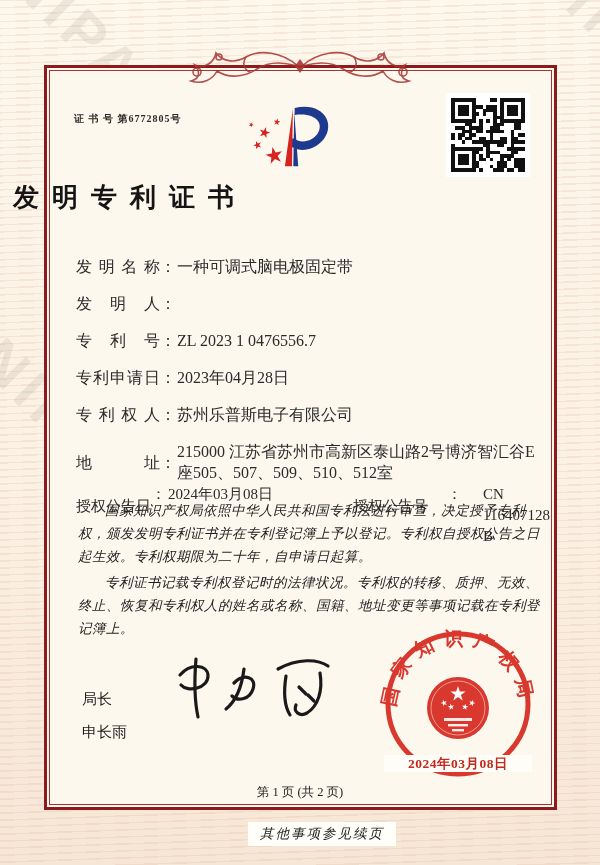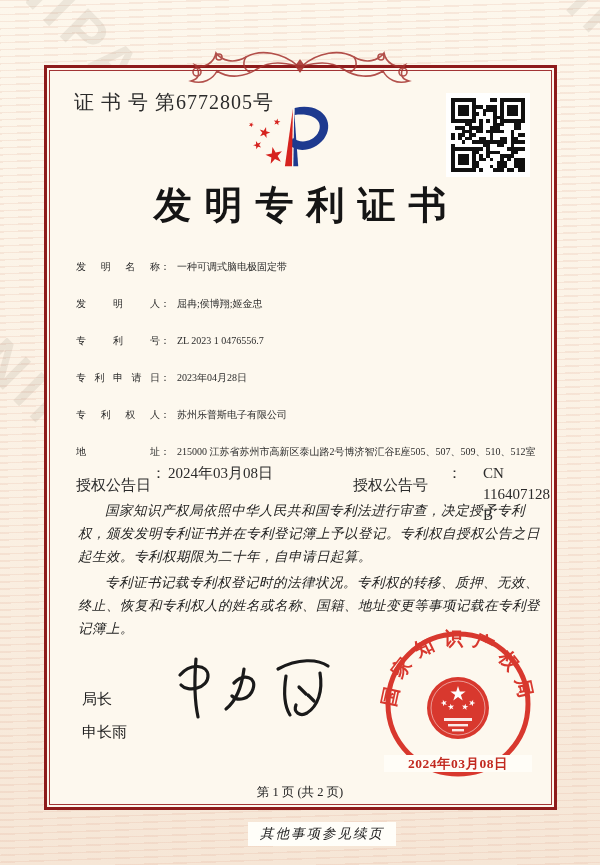--- a/index.html
+++ b/index.html
@@ -38,36 +38,36 @@
     border:3px solid var(--frame-red);
     z-index:2;
   }
   .frame::after{
     content:"";position:absolute;inset:2px;
     border:1px solid #a23434;pointer-events:none;
   }
   .ornament{position:absolute;left:186px;top:44px;width:228px;height:44px;z-index:4;}
   
   .cert-no{
-    position:absolute;left:74px;top:89px;font-size:20px;letter-spacing:1px;z-index:5;
+    position:absolute;left:74px;top:112px;font-size:10px;letter-spacing:1px;z-index:5;font-weight:bold;
   }
   .logo{position:absolute;left:230px;top:96px;width:124px;height:84px;z-index:5;}
   .qr{
     position:absolute;left:446px;top:93px;width:84px;height:84px;background:#fff;
     padding:5px;z-index:5;
   }
   .qr svg{width:74px;height:74px;display:block;shape-rendering:crispEdges;}
   .title{
-    position:absolute;left:0;right:0;top:180px;text-align:center;
-    font-size:38px;font-weight:bold;letter-spacing:13px;text-indent:13px;
+    position:absolute;left:0;right:0;top:180px;text-align:left;
+    font-size:26px;font-weight:bold;letter-spacing:13px;text-indent:13px;
     color:#151515;z-index:5;
   }
   
   .rows{position:absolute;left:76px;right:56px;top:256px;z-index:5;}
-  .frow{display:flex;align-items:flex-start;margin-bottom:16px;font-size:10px;line-height:21px;}
+  .frow{display:flex;align-items:center;margin-bottom:16px;font-size:16px;line-height:21px;}
   .frow.addr{margin-bottom:1px;}
   .flabel{display:inline-block;width:84px;text-align:justify;text-align-last:justify;flex:none;}
   .fcolon{flex:none;width:17px;}
   .fvalue{flex:1;}
   .grant-row{display:flex;font-size:15px;line-height:21px;}
   .grant-left{width:277px;display:flex;flex:none;}
   .grant-right{display:flex;flex:1;gap:19px;}
   .glabel{flex:none;margin-top:12px;}
   
   .paras{position:absolute;left:78px;right:60px;top:499px;z-index:5;}
@@ -402,21 +402,20 @@
 
   <div class="rows">
     <div class="frow">
       <span class="flabel">发明名称</span>
       <span class="fcolon">：</span>
       <span class="fvalue">一种可调式脑电极固定带</span>
     </div>
     <div class="frow">
       <span class="flabel">发明人</span>
       <span class="fcolon">：</span>
-      <span class="fvalue">屈冉;侯博翔;姬金忠</span>
     </div>
     <div class="frow">
       <span class="flabel">专利号</span>
       <span class="fcolon">：</span>
       <span class="fvalue">ZL 2023 1 0476556.7</span>
     </div>
     <div class="frow">
       <span class="flabel">专利申请日</span>
       <span class="fcolon">：</span>
       <span class="fvalue">2023年04月28日</span>

